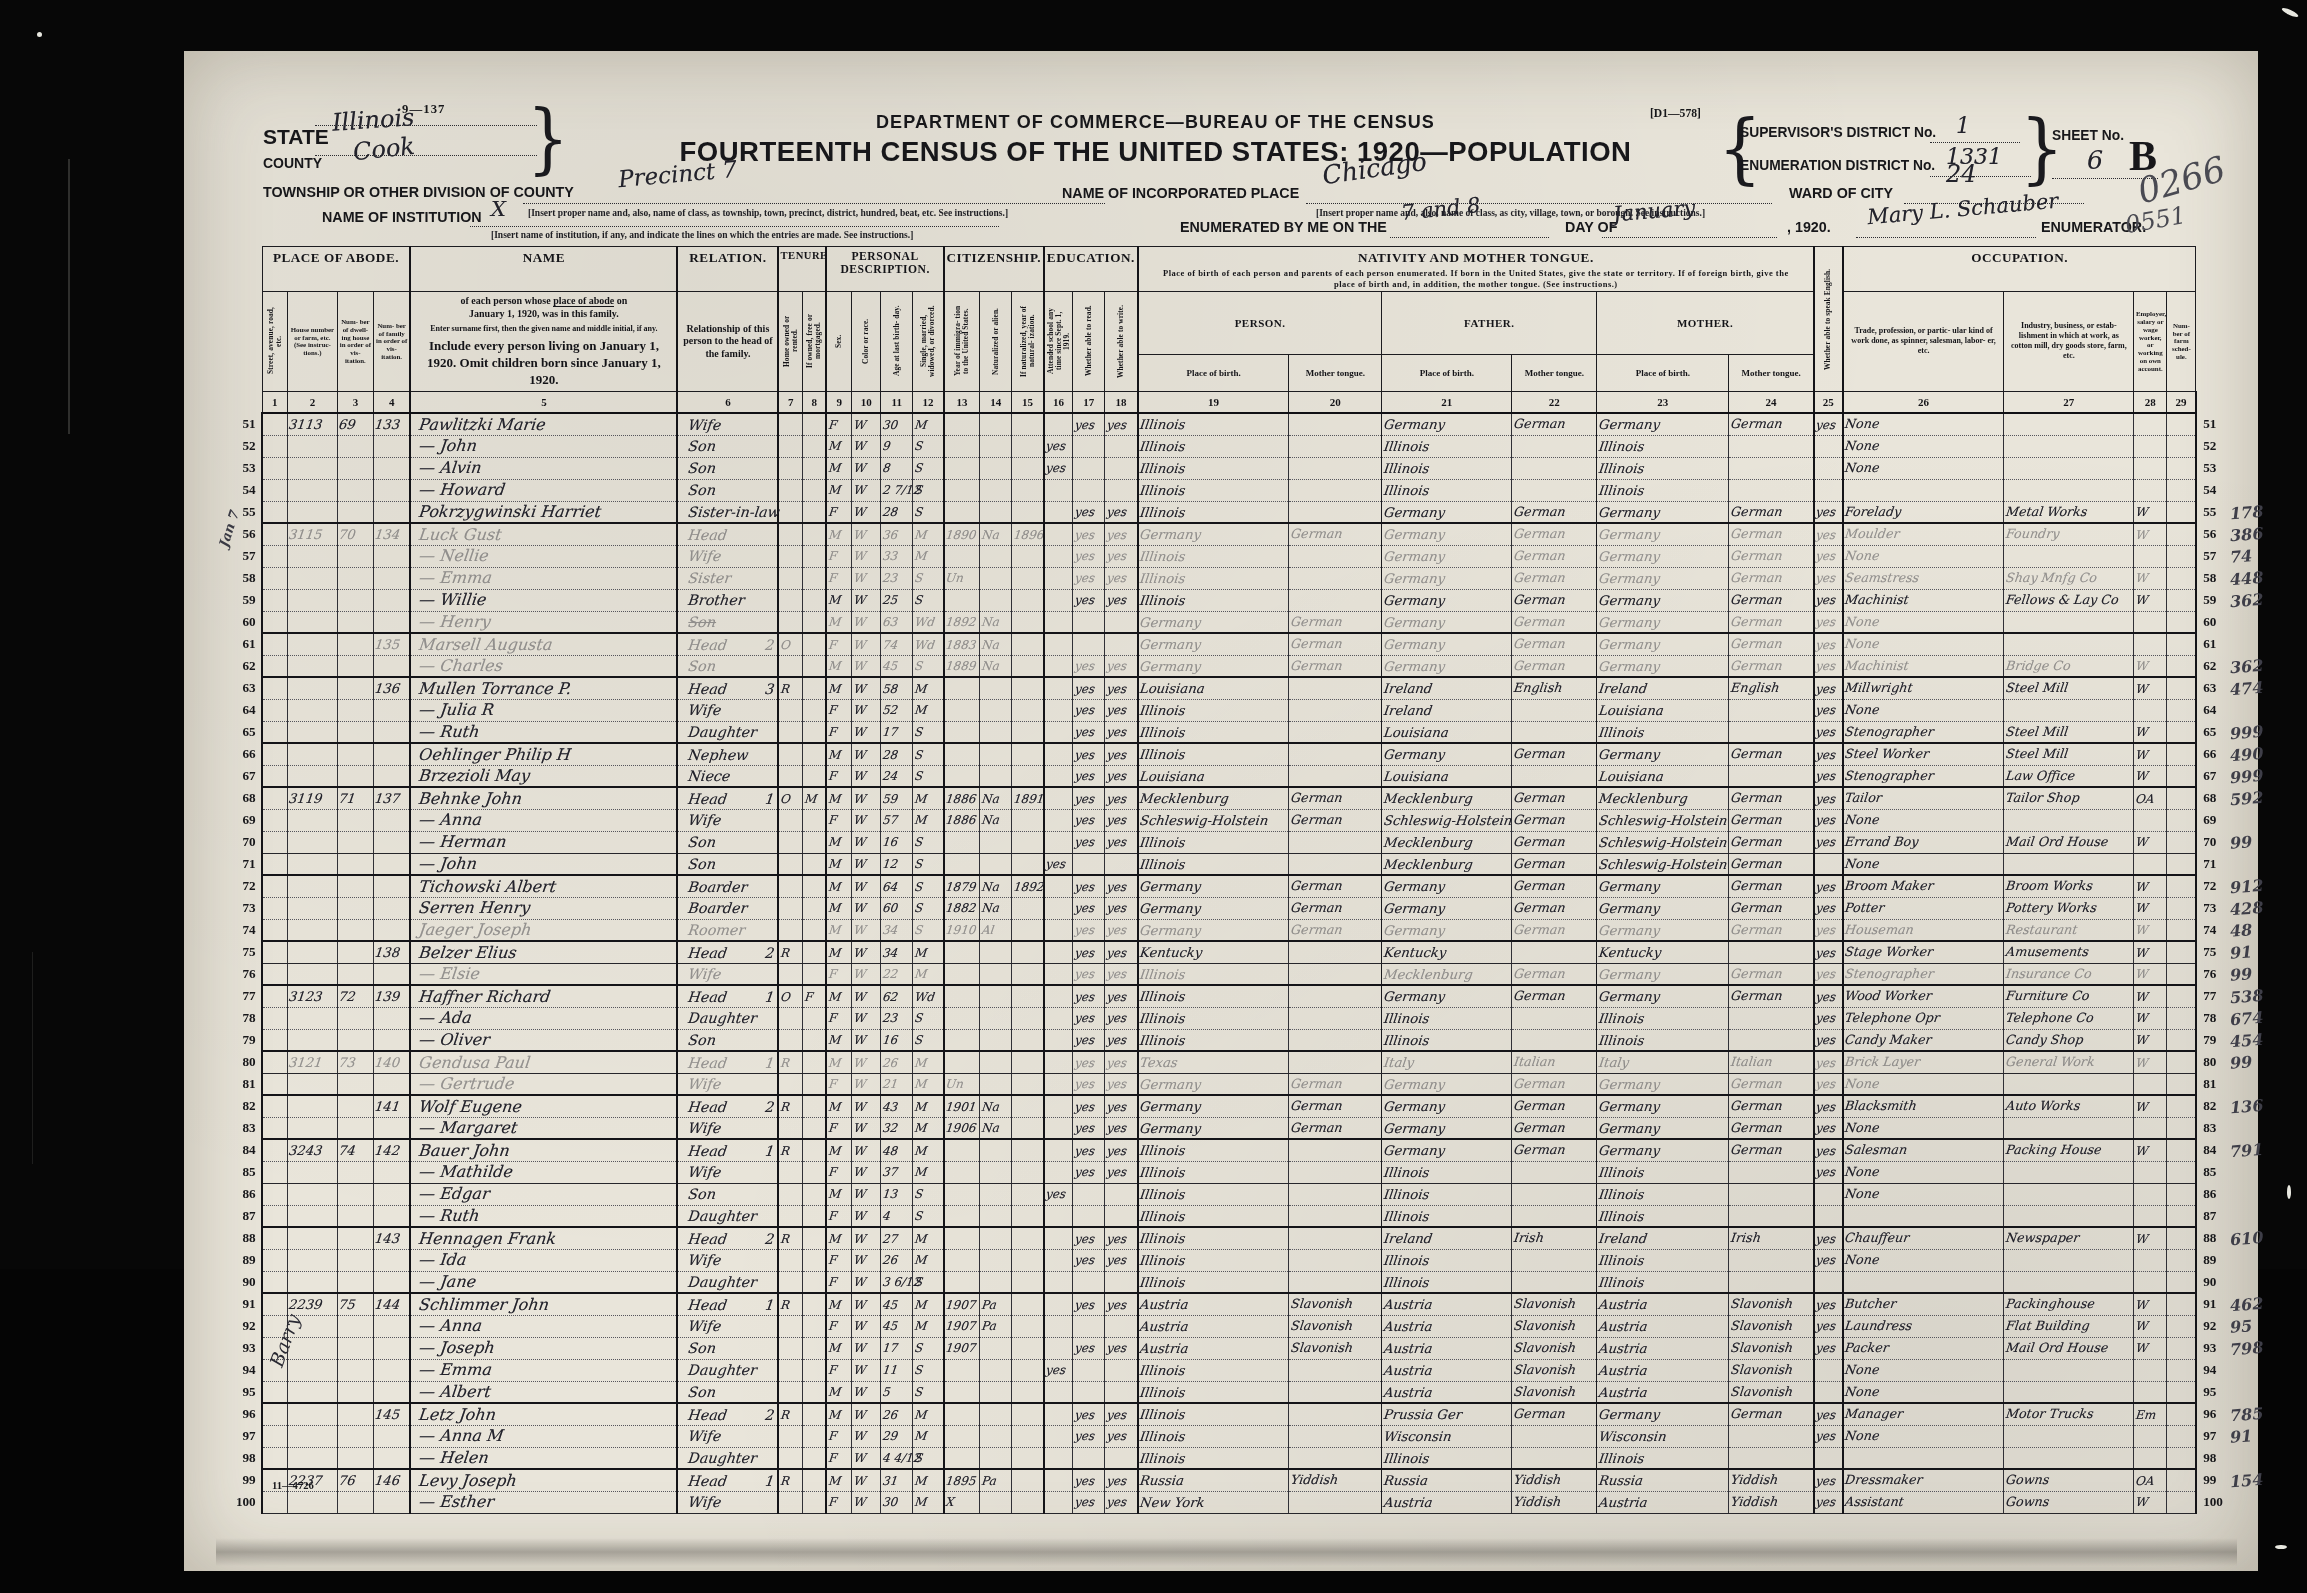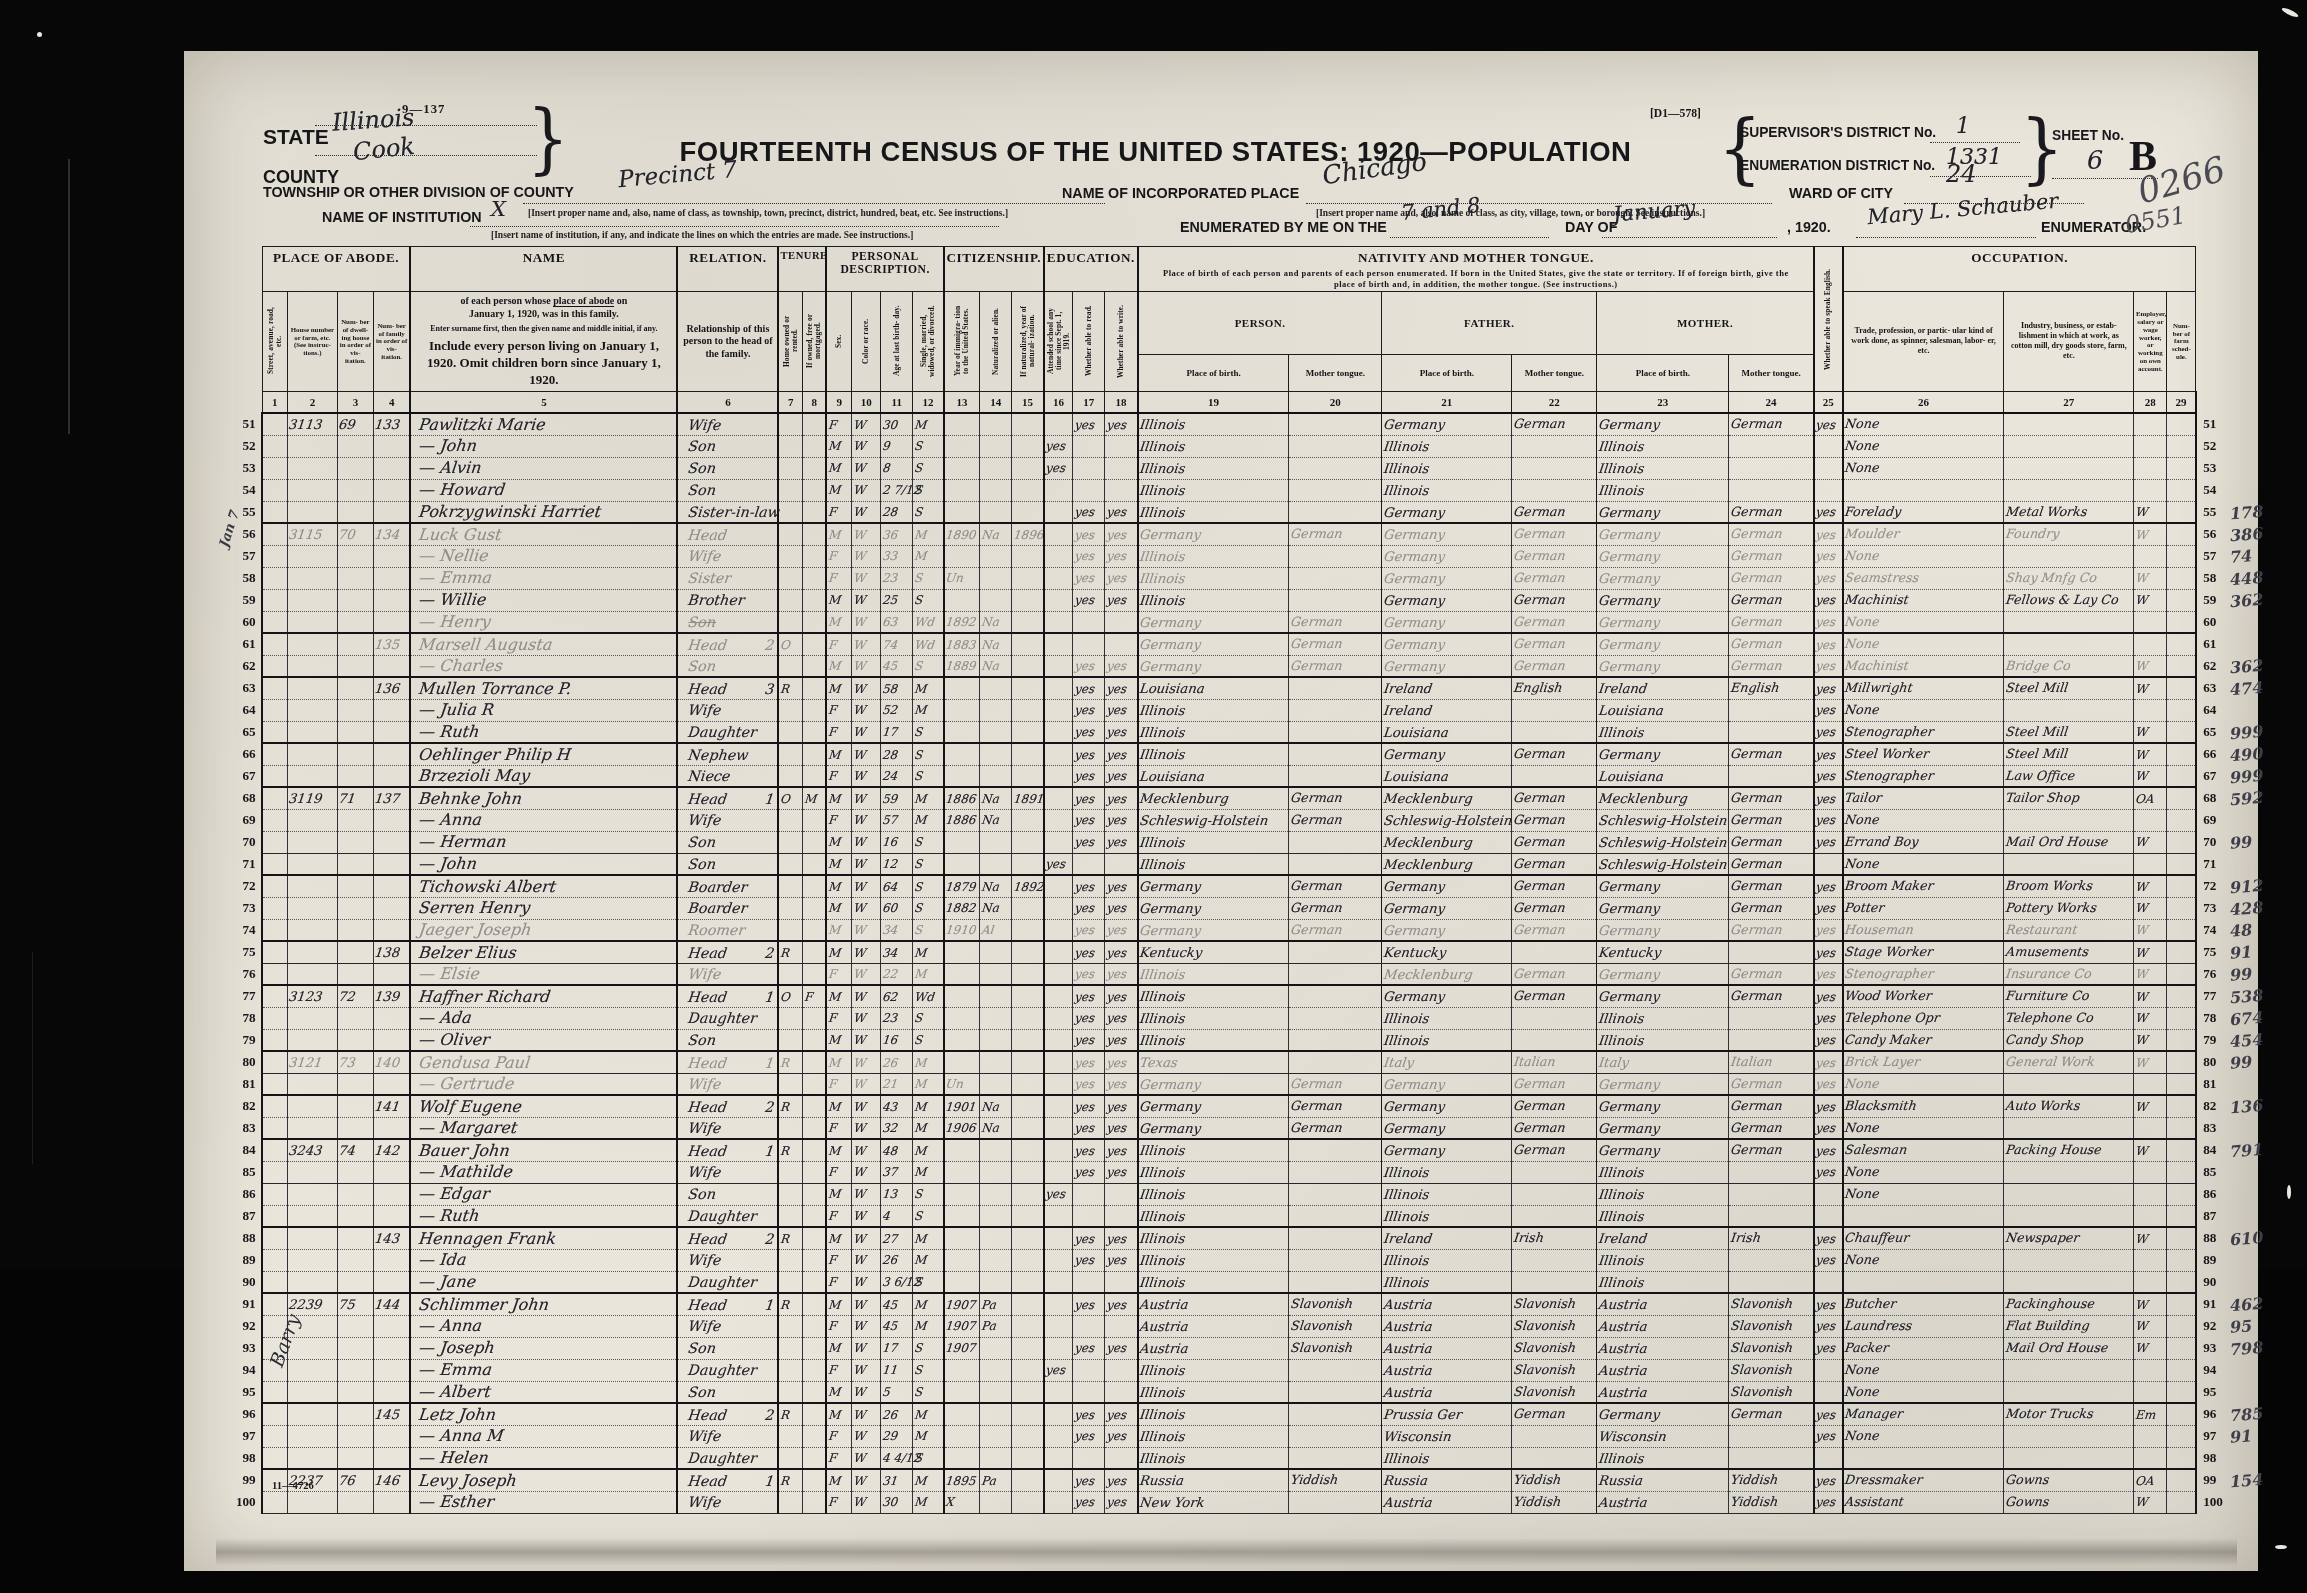--- a/index.html
+++ b/index.html
@@ -74,27 +74,28 @@
   <div class="scratch" style="left:68px;top:159px;width:1.6px;height:275px;opacity:.35;"></div>
   <div class="scratch" style="left:32px;top:952px;width:1.1px;height:212px;opacity:.2;"></div>
   <div class="speck" style="left:2281px;top:9.5px;width:18px;height:5.3px;transform:rotate(25deg);"></div>
   <div class="speck" style="left:2287px;top:1185px;width:4.2px;height:13.8px;"></div>
   <div class="speck" style="left:37px;top:32px;width:5.3px;height:5.3px;"></div>
   <div class="speck" style="left:2275px;top:1545px;width:11.6px;height:4.2px;"></div>
 
   <div id="paper">
 
     <div class="ps" style="left:218px;top:51px;font-size:12.7px;letter-spacing:1.1px;">9—137</div>
+    <div class="pl" style="left:265px;top:61px;width:1413px;text-align:center;font-size:18px;letter-spacing:1.1px;">DEPARTMENT OF COMMERCE—BUREAU OF THE CENSUS</div>
     <div class="ps" style="left:1466px;top:56px;font-size:11.6px;">[D1—578]</div>
     <div class="pl" style="left:265px;top:85px;width:1413px;text-align:center;font-size:27.5px;letter-spacing:0.5px;">FOURTEENTH CENSUS OF THE UNITED STATES: 1920—POPULATION</div>
 
     <div class="pl" style="left:79px;top:74px;font-size:21px;">STATE</div>
     <div class="hv" style="left:148px;top:55px;font-size:24px;transform:rotate(-4deg);">Illinois</div>
     <div class="dl" style="left:131px;top:74px;width:222px;"></div>
-    <div class="pl" style="left:79px;top:116px;font-size:18px;">COUNTY</div>
+    <div class="pl" style="left:79px;top:104px;font-size:14px;">COUNTY</div>
     <div class="hv" style="left:169px;top:84px;font-size:24px;transform:rotate(-6deg);">Cook</div>
     <div class="dl" style="left:131px;top:104px;width:222px;"></div>
     <div class="brace" style="left:343px;top:49px;font-size:66px;transform:scaleY(1.15);">}</div>
 
     <div class="pl" style="left:79px;top:133px;font-size:14.3px;">TOWNSHIP OR OTHER DIVISION OF COUNTY</div>
     <div class="hv" style="left:434px;top:110px;font-size:23px;transform:rotate(-5deg);">Precinct 7</div>
     <div class="dl" style="left:339px;top:152px;width:582px;"></div>
     <div class="cap" style="left:344px;top:157px;font-size:9.5px;">[Insert proper name and, also, name of class, as township, town, precinct, district, hundred, beat, etc.  See instructions.]</div>
 
     <div class="pl" style="left:878px;top:134px;font-size:14.3px;text-align:center;">NAME OF INCORPORATED PLACE</div>

